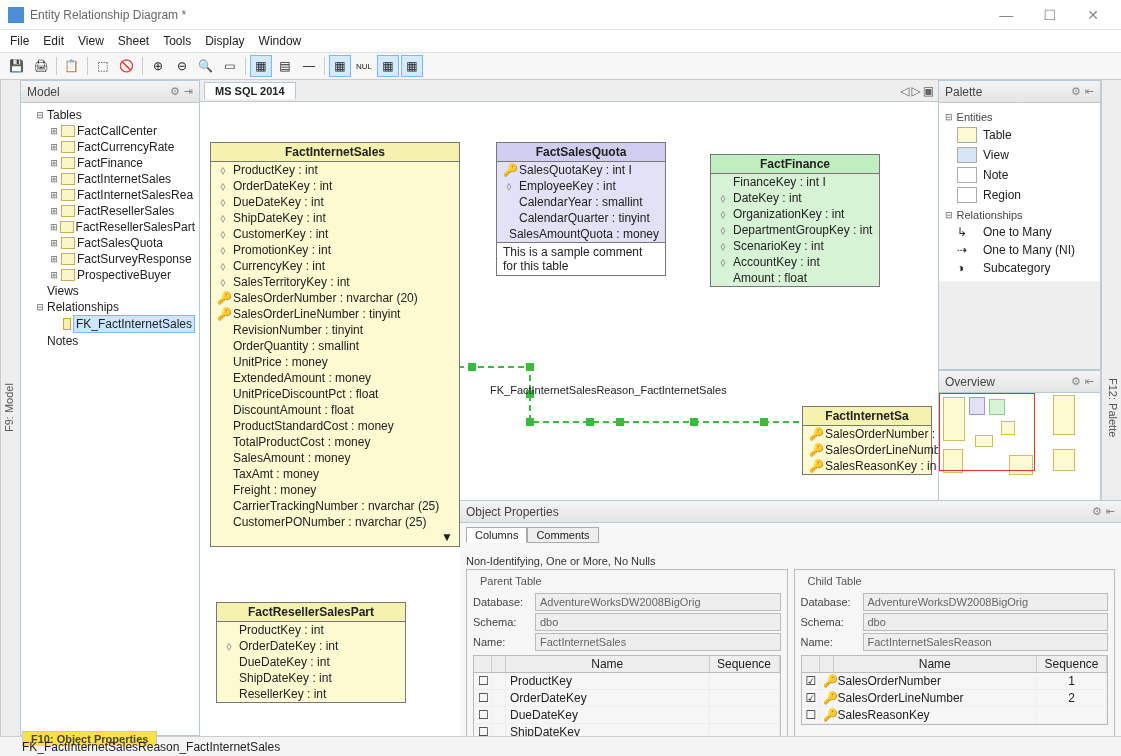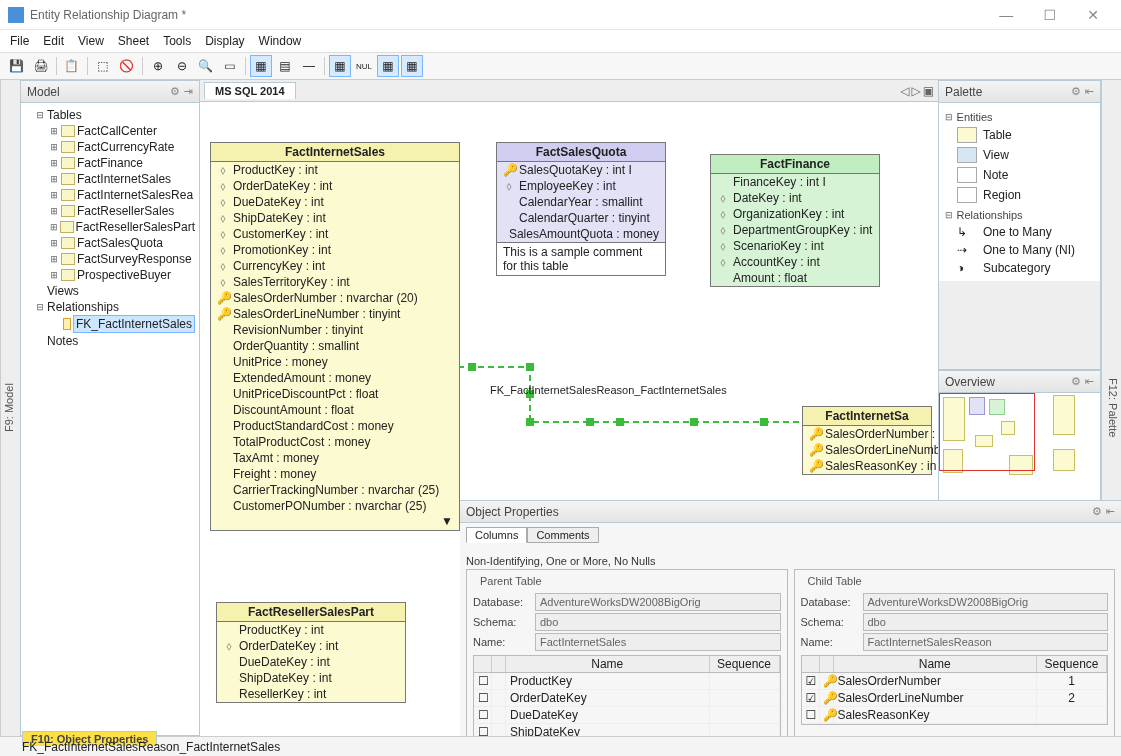--- a/index.html
+++ b/index.html
@@ -315,20 +315,24 @@
             <div class="row">
               <span class="ki"></span>
               <span>ProductStandardCost : money</span>
             </div>
             <div class="row">
               <span class="ki"></span>
               <span>TotalProductCost : money</span>
             </div>
             <div class="row">
               <span class="ki"></span>
+              <span>SalesAmount : money</span>
+            </div>
+            <div class="row">
+              <span class="ki"></span>
               <span>TaxAmt : money</span>
             </div>
             <div class="row">
               <span class="ki"></span>
               <span>Freight : money</span>
             </div>
             <div class="row">
               <span class="ki"></span>
               <span>CarrierTrackingNumber : nvarchar (25)</span>
             </div>

